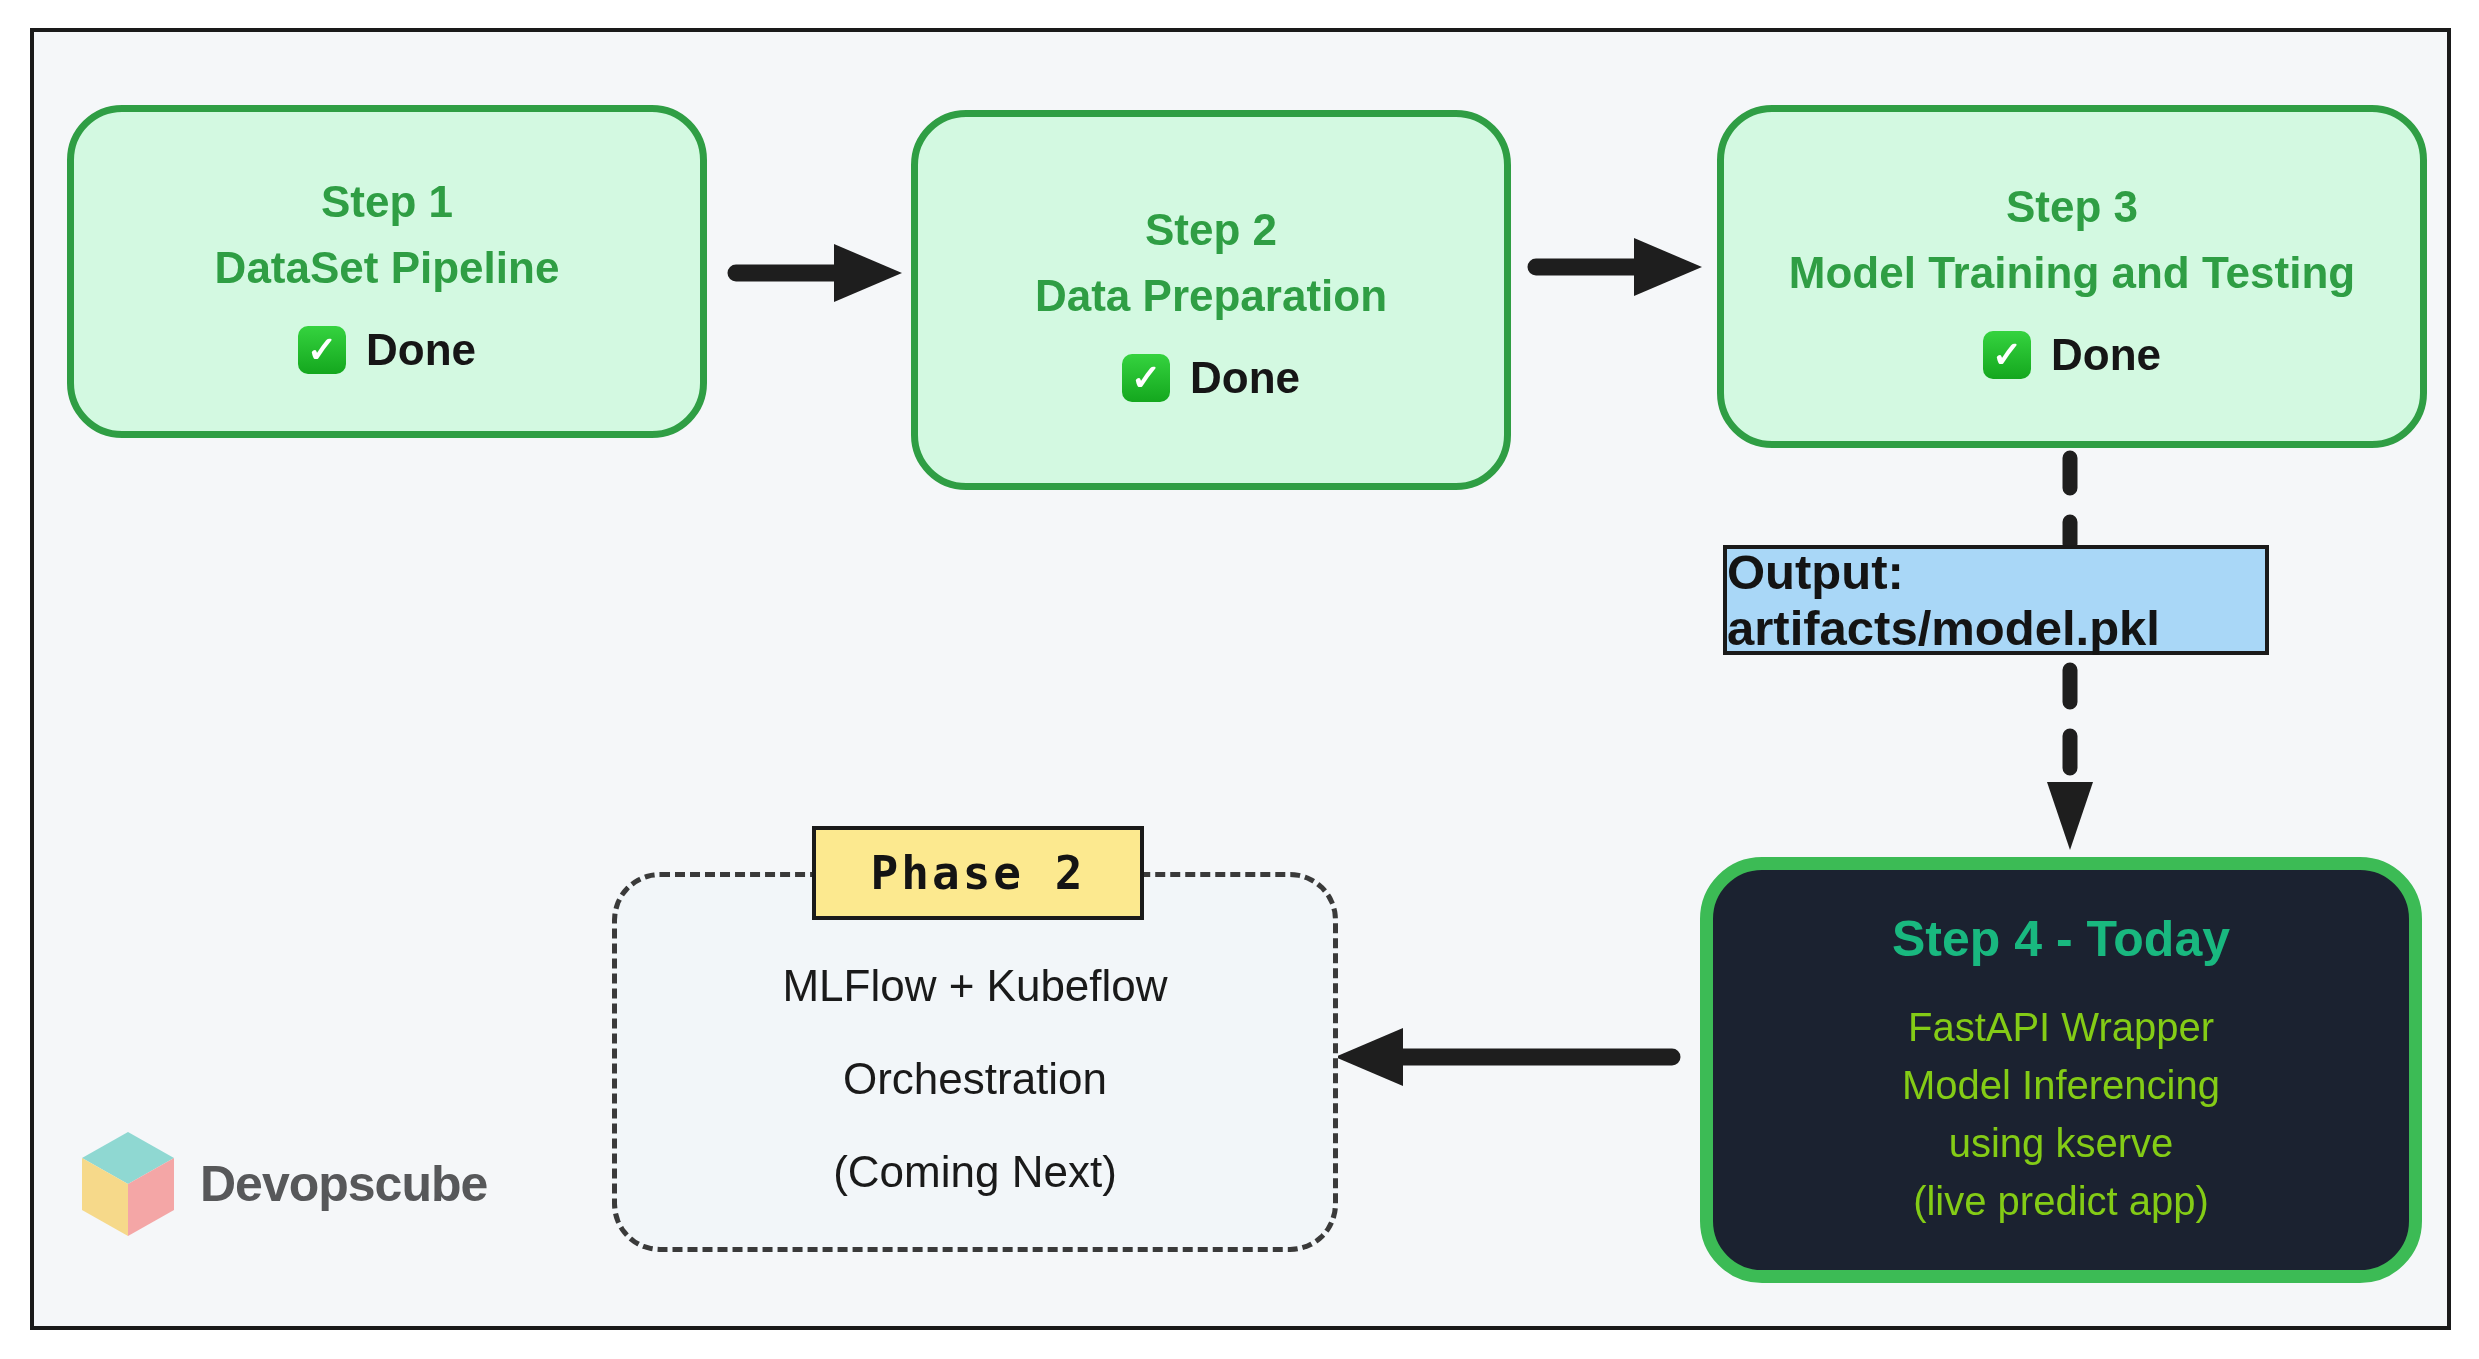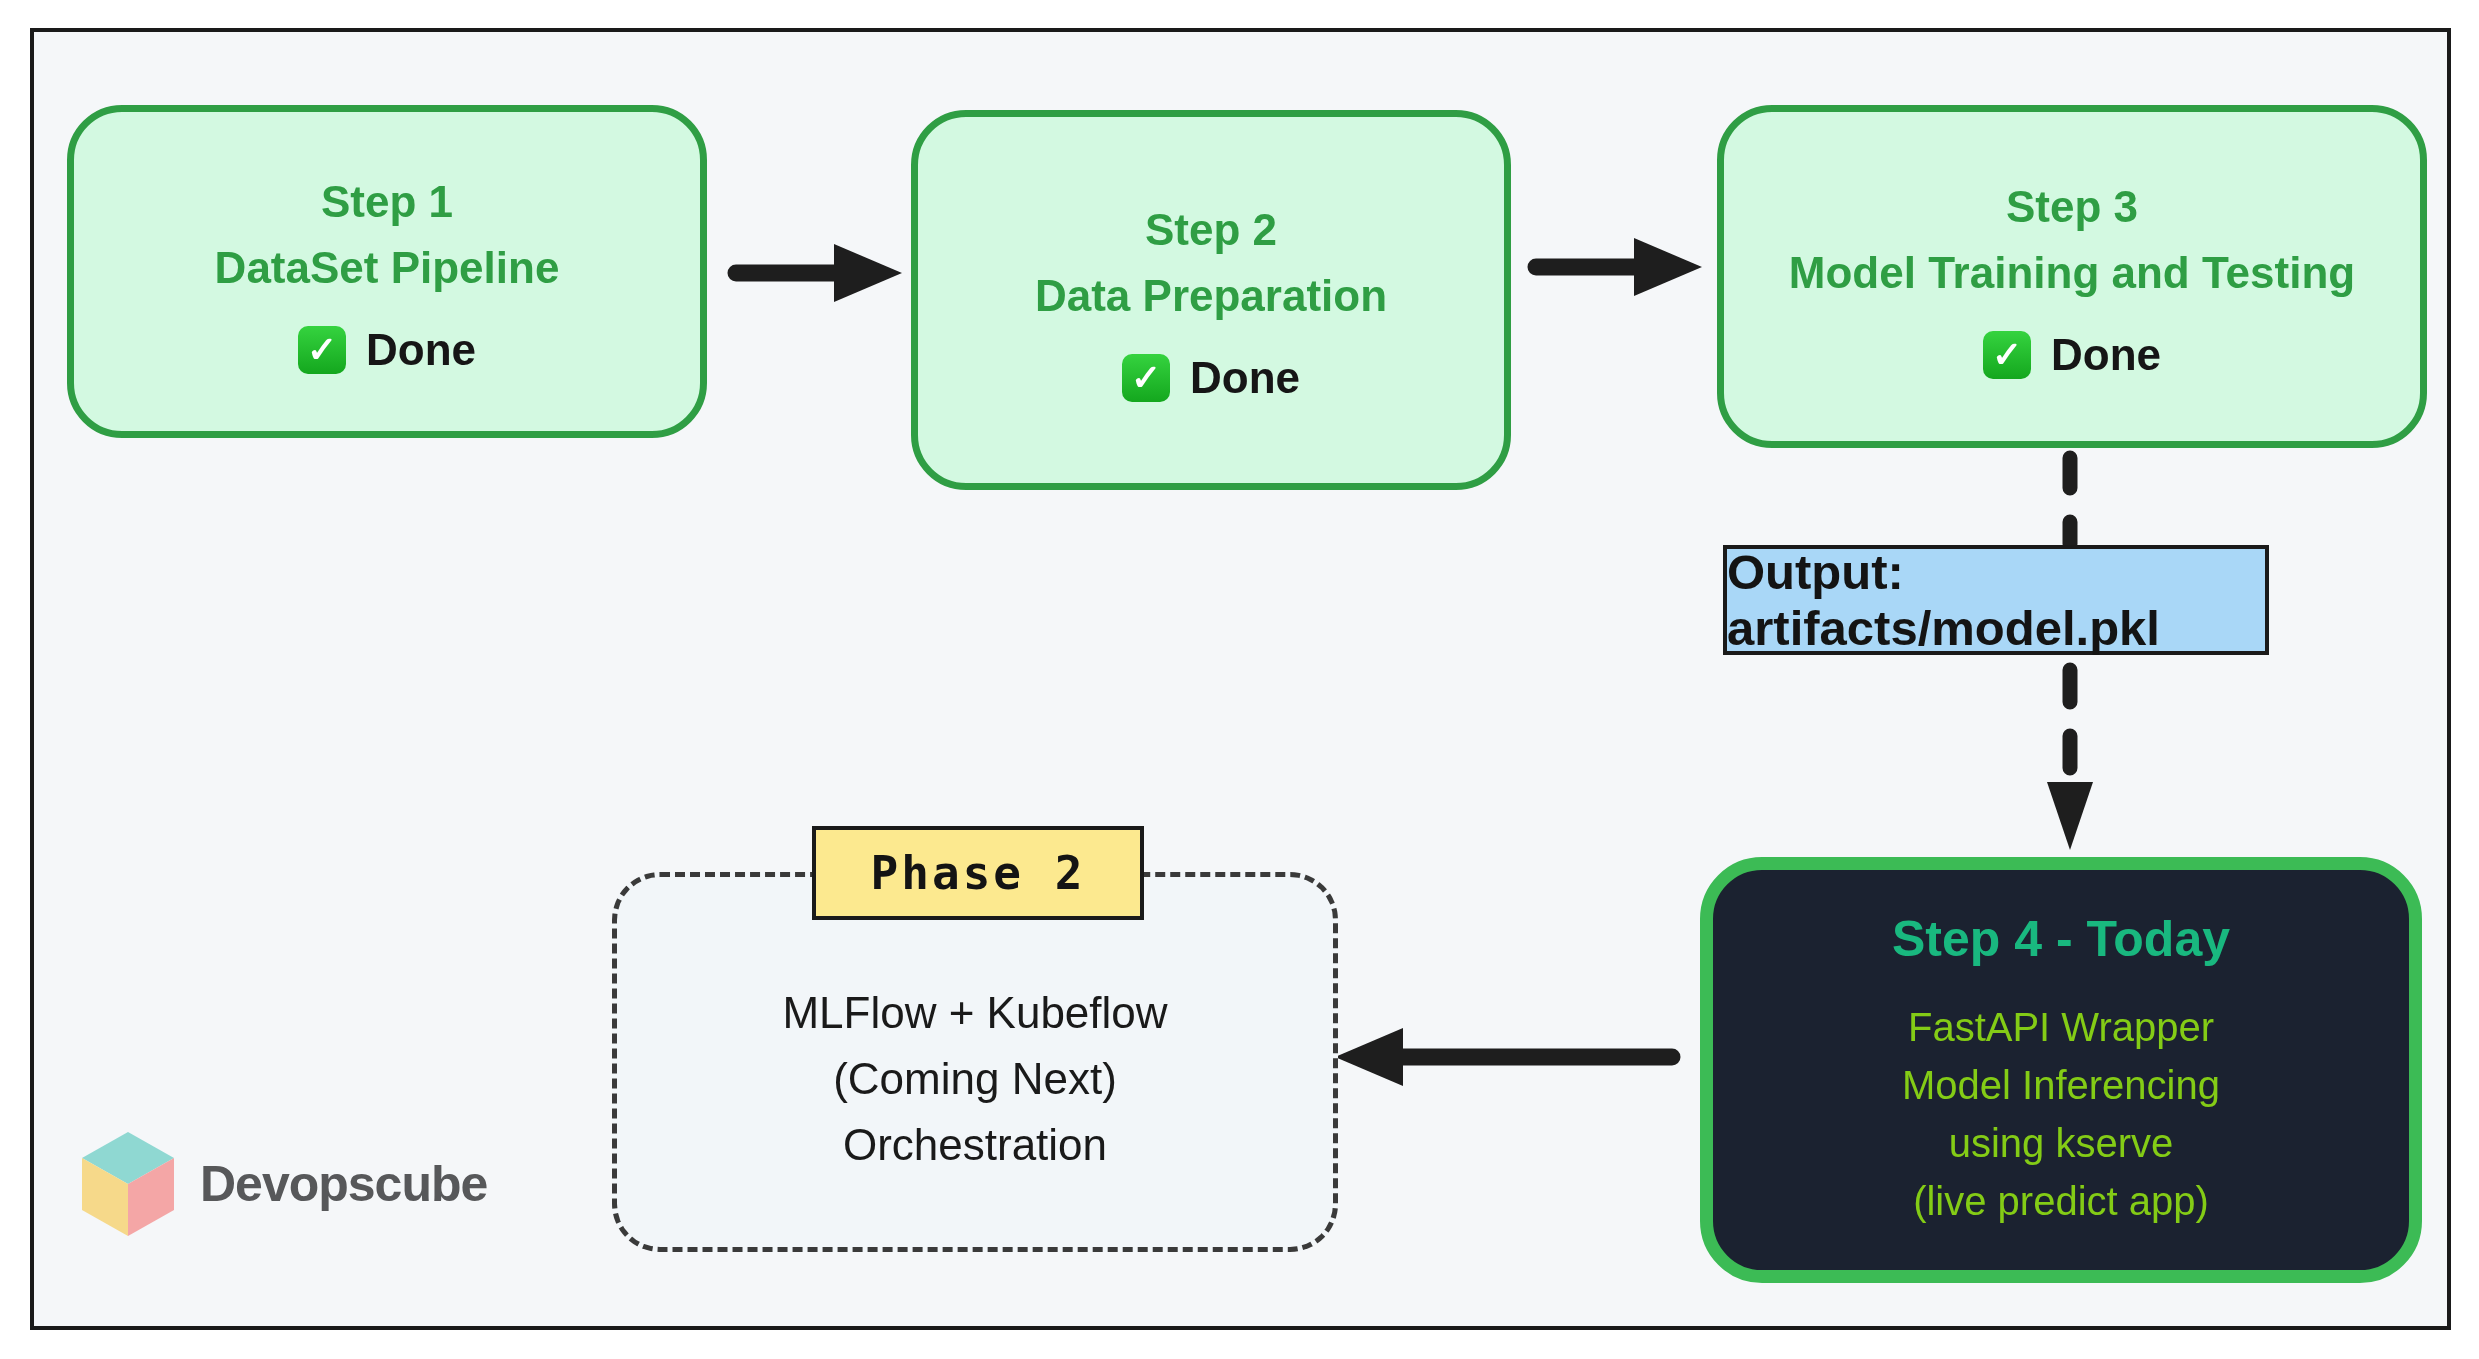--- a/index.html
+++ b/index.html
@@ -46,20 +46,21 @@
     display:flex; flex-direction:column; align-items:center; justify-content:center;
   }
   .step4-title { font-size:50px; font-weight:600; color:#19b87f; margin-bottom:30px; }
   .step4-line  { font-size:40px; font-weight:500; color:#84cc16; line-height:1.45; text-align:center; }
 
   .phase2-box {
     left:612px; top:872px; width:726px; height:380px;
     border:5px dashed #3a3a3a; border-radius:48px; background:#f2f6f9;
     display:flex; flex-direction:column; align-items:center; justify-content:center;
     padding-top:34px;
+    gap:27px;
   }
   .phase2-line { font-size:44px; font-weight:500; color:#1a1a1a; line-height:1.5; text-align:center; }
 
   .phase2-label {
     left:812px; top:826px; width:332px; height:94px;
     background:#fce98f; border:4px solid #1a1a1a;
     display:flex; align-items:center; justify-content:center;
     font-family:"DejaVu Sans Mono", monospace;
     font-size:46px; font-weight:bold; letter-spacing:3px; color:#141414; z-index:5;
   }
@@ -140,22 +141,22 @@
   <div class="step4-line">(live predict app)</div>
 </div>
 
 <svg class="abs" style="left:1320px; top:1022px;" width="365" height="70">
   <line class="arrow-stroke" x1="78" y1="35" x2="352" y2="35"></line>
   <polygon class="arrow-head" points="83,6 15,35 83,64"></polygon>
 </svg>
 
 <div class="abs phase2-box">
   <div class="phase2-line">MLFlow + Kubeflow</div>
+  <div class="phase2-line">Orchestration</div>
   <div class="phase2-line">(Coming Next)</div>
-  <div class="phase2-line">Orchestration</div>
 </div>
 
 <div class="abs phase2-label">
   <span>Phase 2</span>
 </div>
 
 <div class="abs logo">
   <svg width="100" height="112">
     <polygon points="50,4 96,30 50,56 4,30" fill="#8fd8d2"></polygon>
     <polygon points="4,30 50,56 50,108 4,82" fill="#f6d98a"></polygon>

